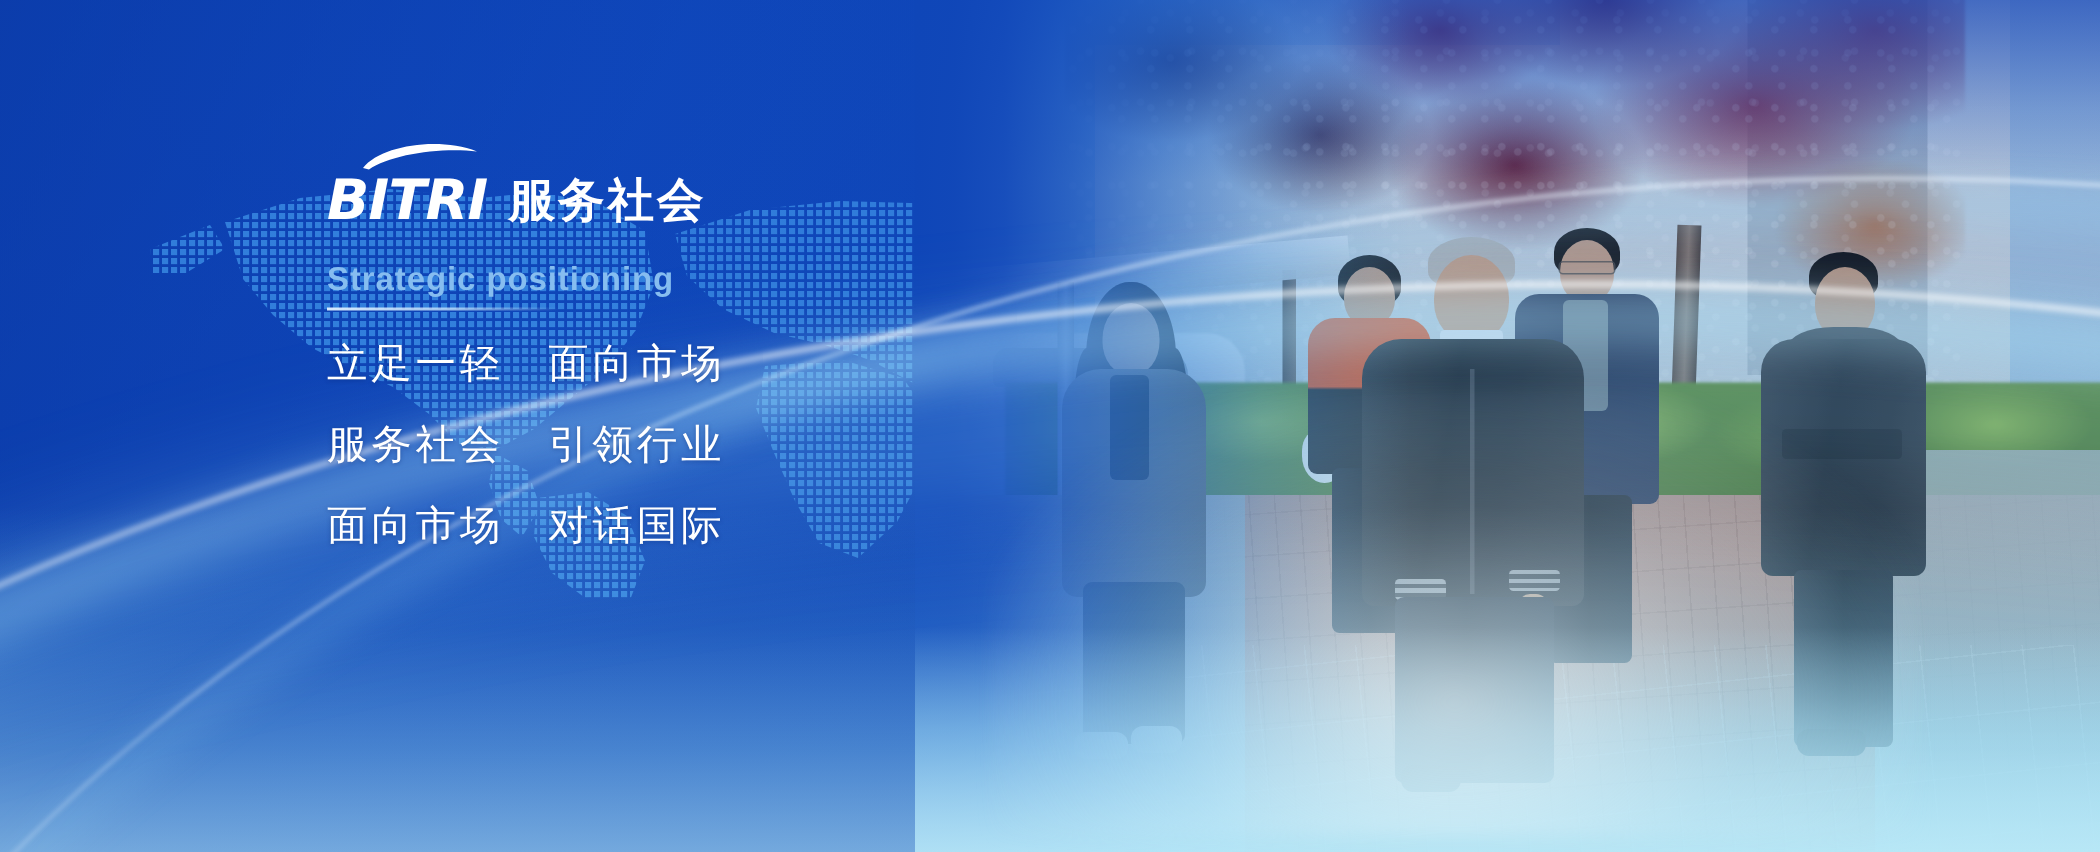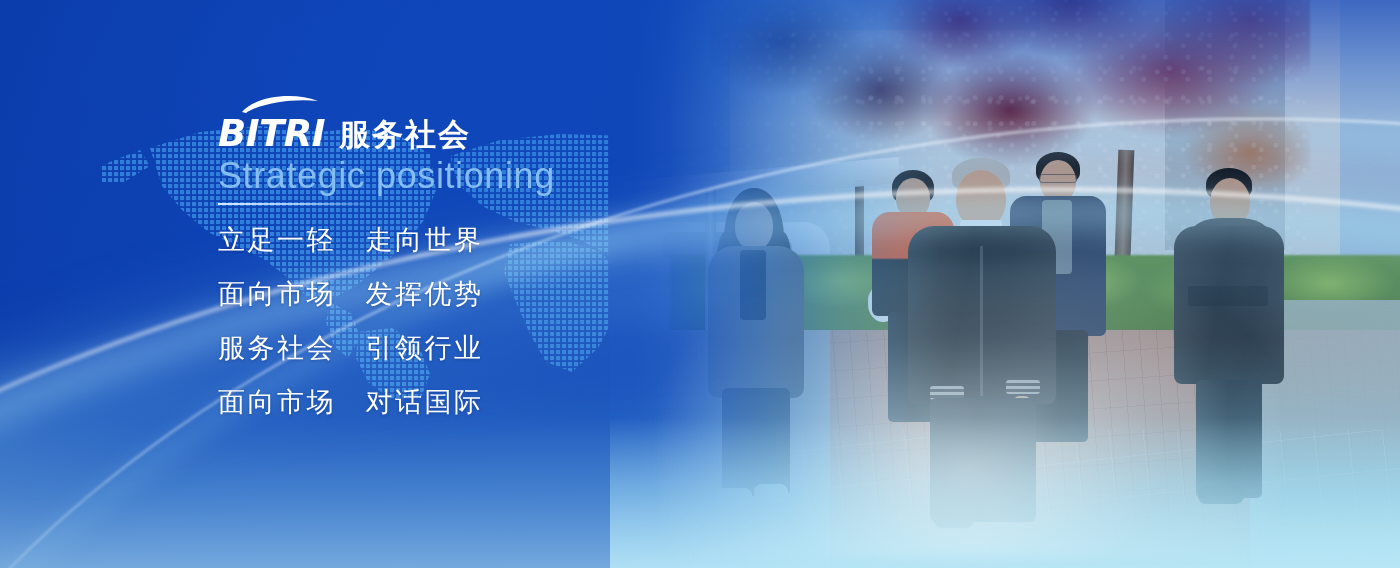--- a/index.html
+++ b/index.html
@@ -394,26 +394,26 @@
     font-family:"DejaVu Sans", sans-serif;
     font-weight:bold;
     font-size:31px;
     color:#ffffff;
     margin-left:14px;
     letter-spacing:2px;
     line-height:1;
     padding-bottom:2px;
   }
   .slogan-en {
-    font-size:36px;
+    font-size:22px;
     color:#86bdf0;
     letter-spacing:0.6px;
-    margin-top:4px;
+    margin-top:22px;
     line-height:1.1;
-    font-weight:normal;
+    font-weight:bold;
   }
   .rule {
     margin-top:7px;
     width:155px; height:2px;
     background:linear-gradient(90deg, rgba(225,240,255,0.95) 0%, rgba(200,228,252,0.75) 55%, rgba(160,205,245,0) 100%);
   }
   .lines {
     margin-top:17px;
   }
   .line {
@@ -585,20 +585,19 @@
           <path d="M2 18 C14 3 52 -3 78 7 C54 4 20 9 6 19 Z" fill="#ffffff"></path>
         </svg>
       </div>
       <div class="slogan-cn">服务社会</div>
     </div>
 
     <div class="slogan-en">Strategic positioning</div>
     <div class="rule"></div>
 
     <div class="lines">
-      <div class="line">立足一轻　走向世界</div>
-      <div class="line">面向市场　发挥优势</div>
+      <div class="line">立足一轻　面向市场</div>
       <div class="line">服务社会　引领行业</div>
       <div class="line">面向市场　对话国际</div>
     </div>
   </div>
 
 </div>
 
 </body></html>

